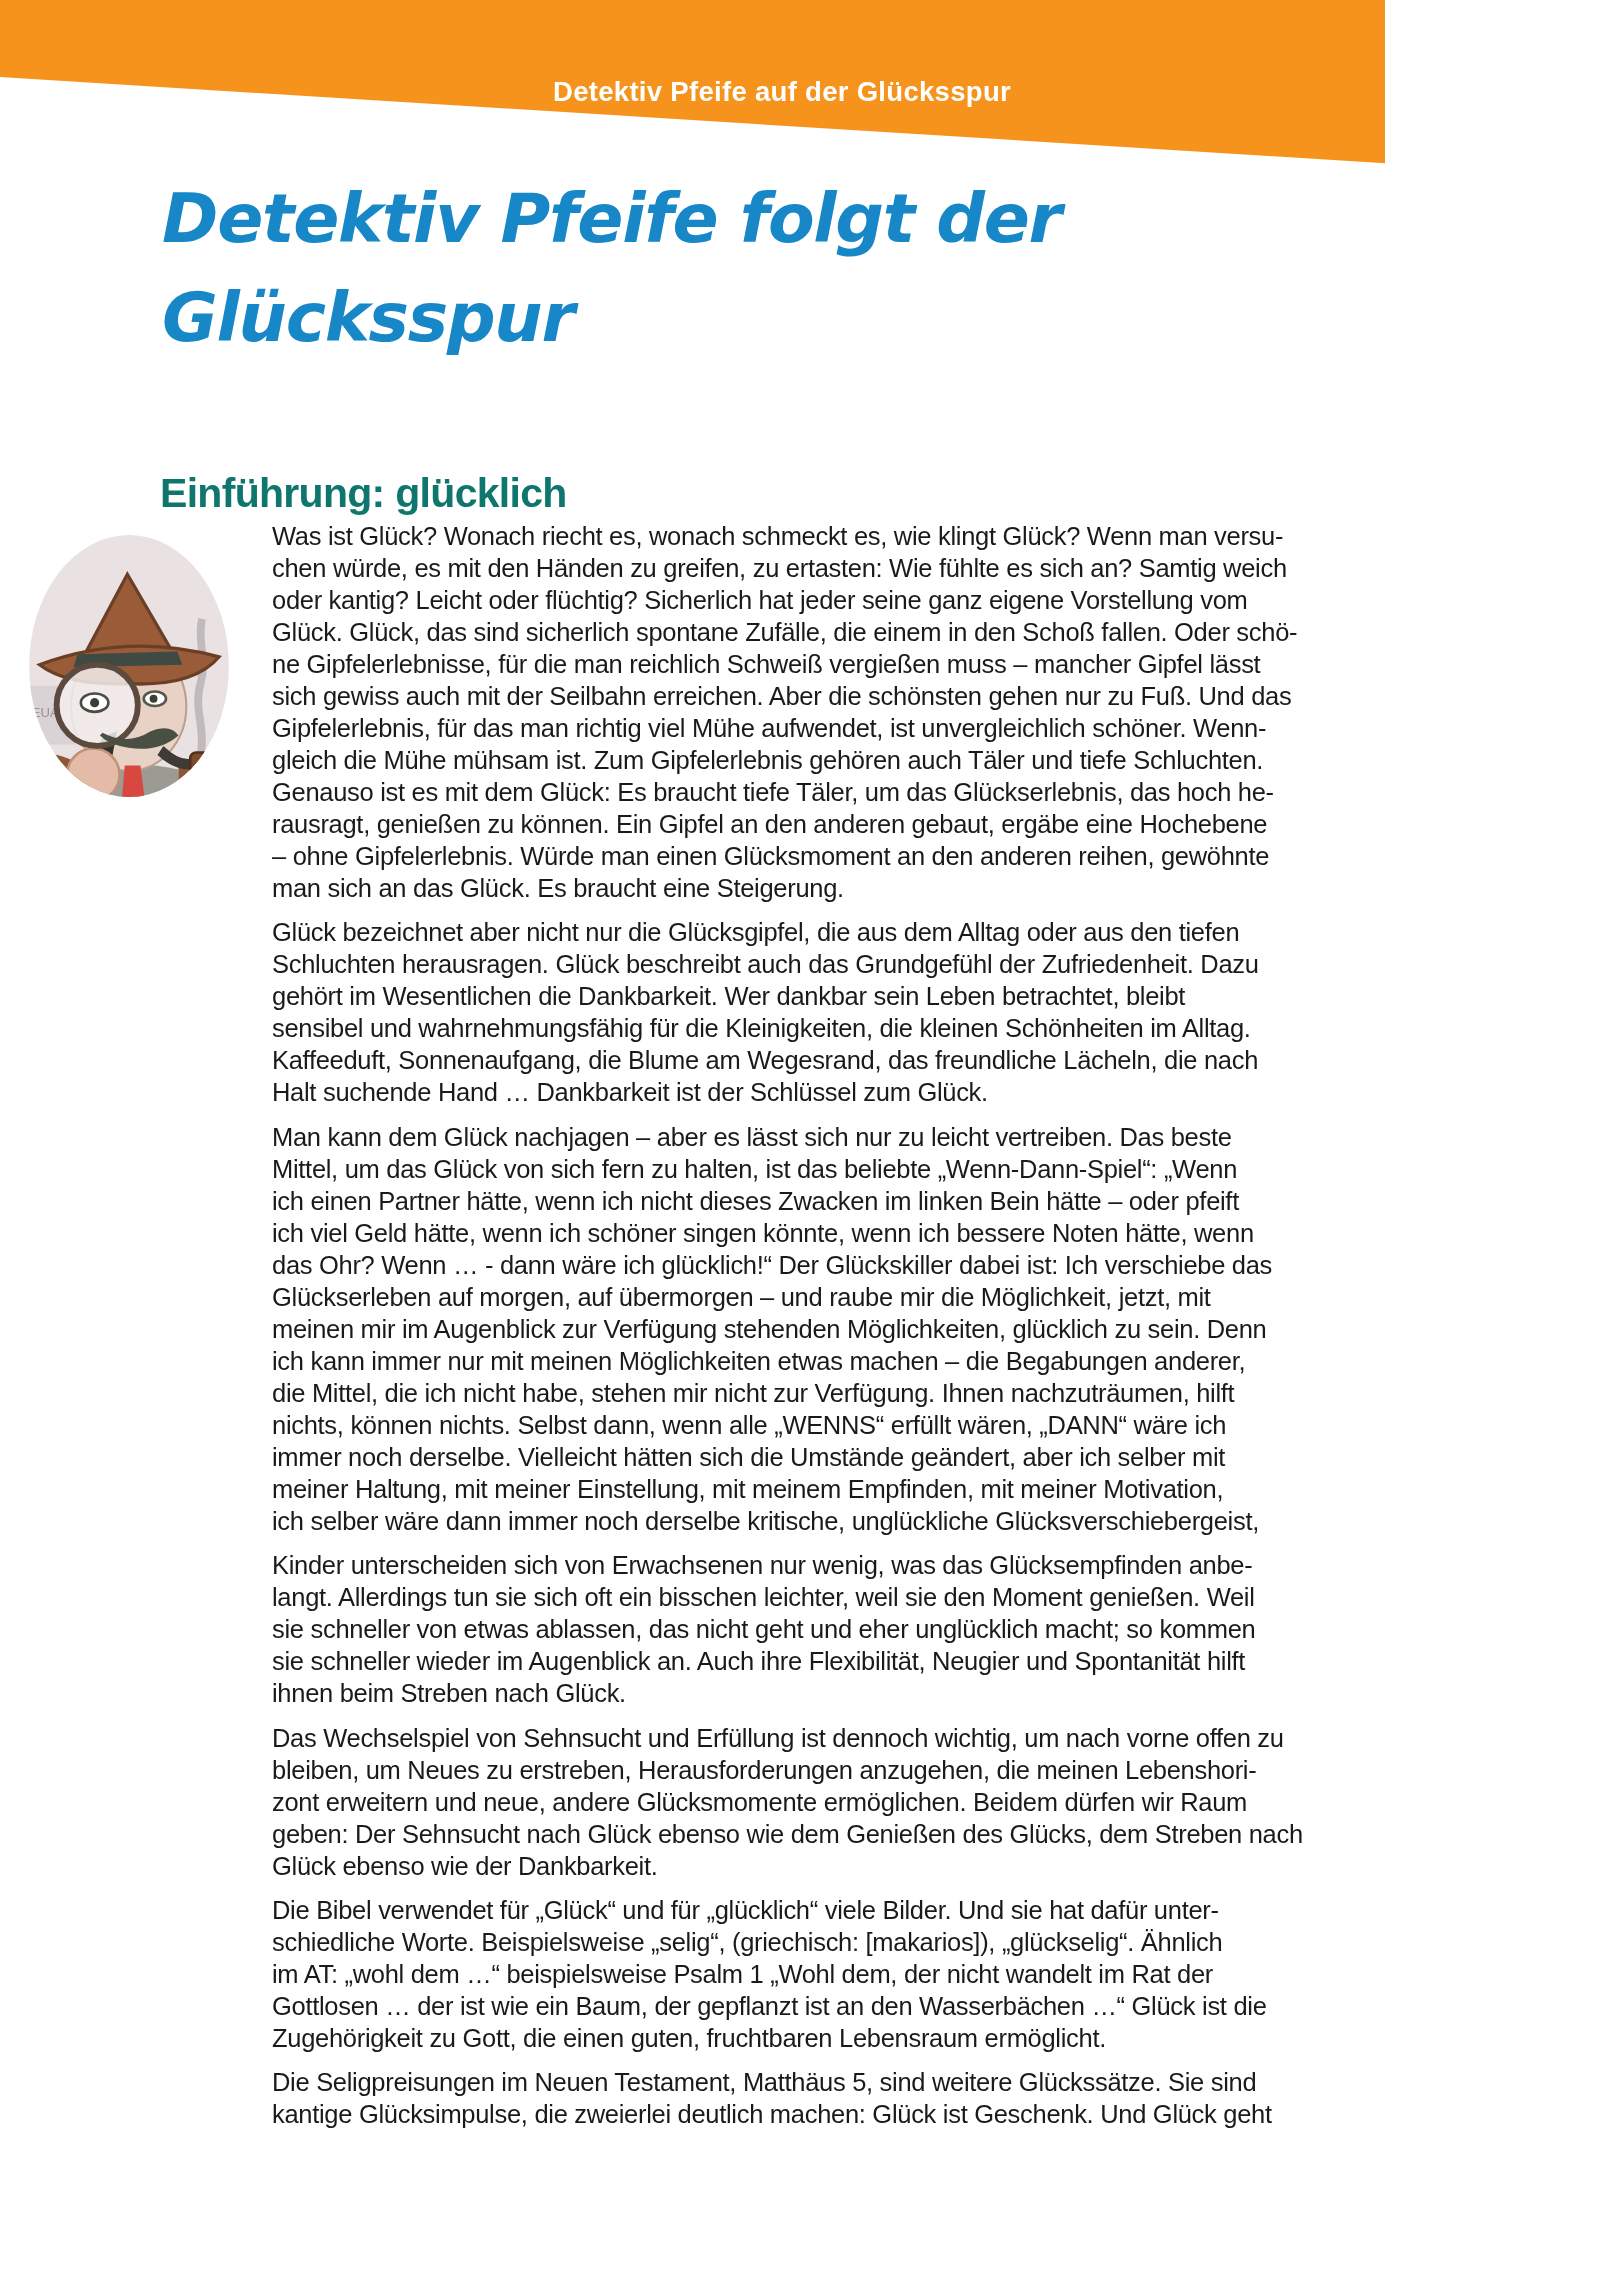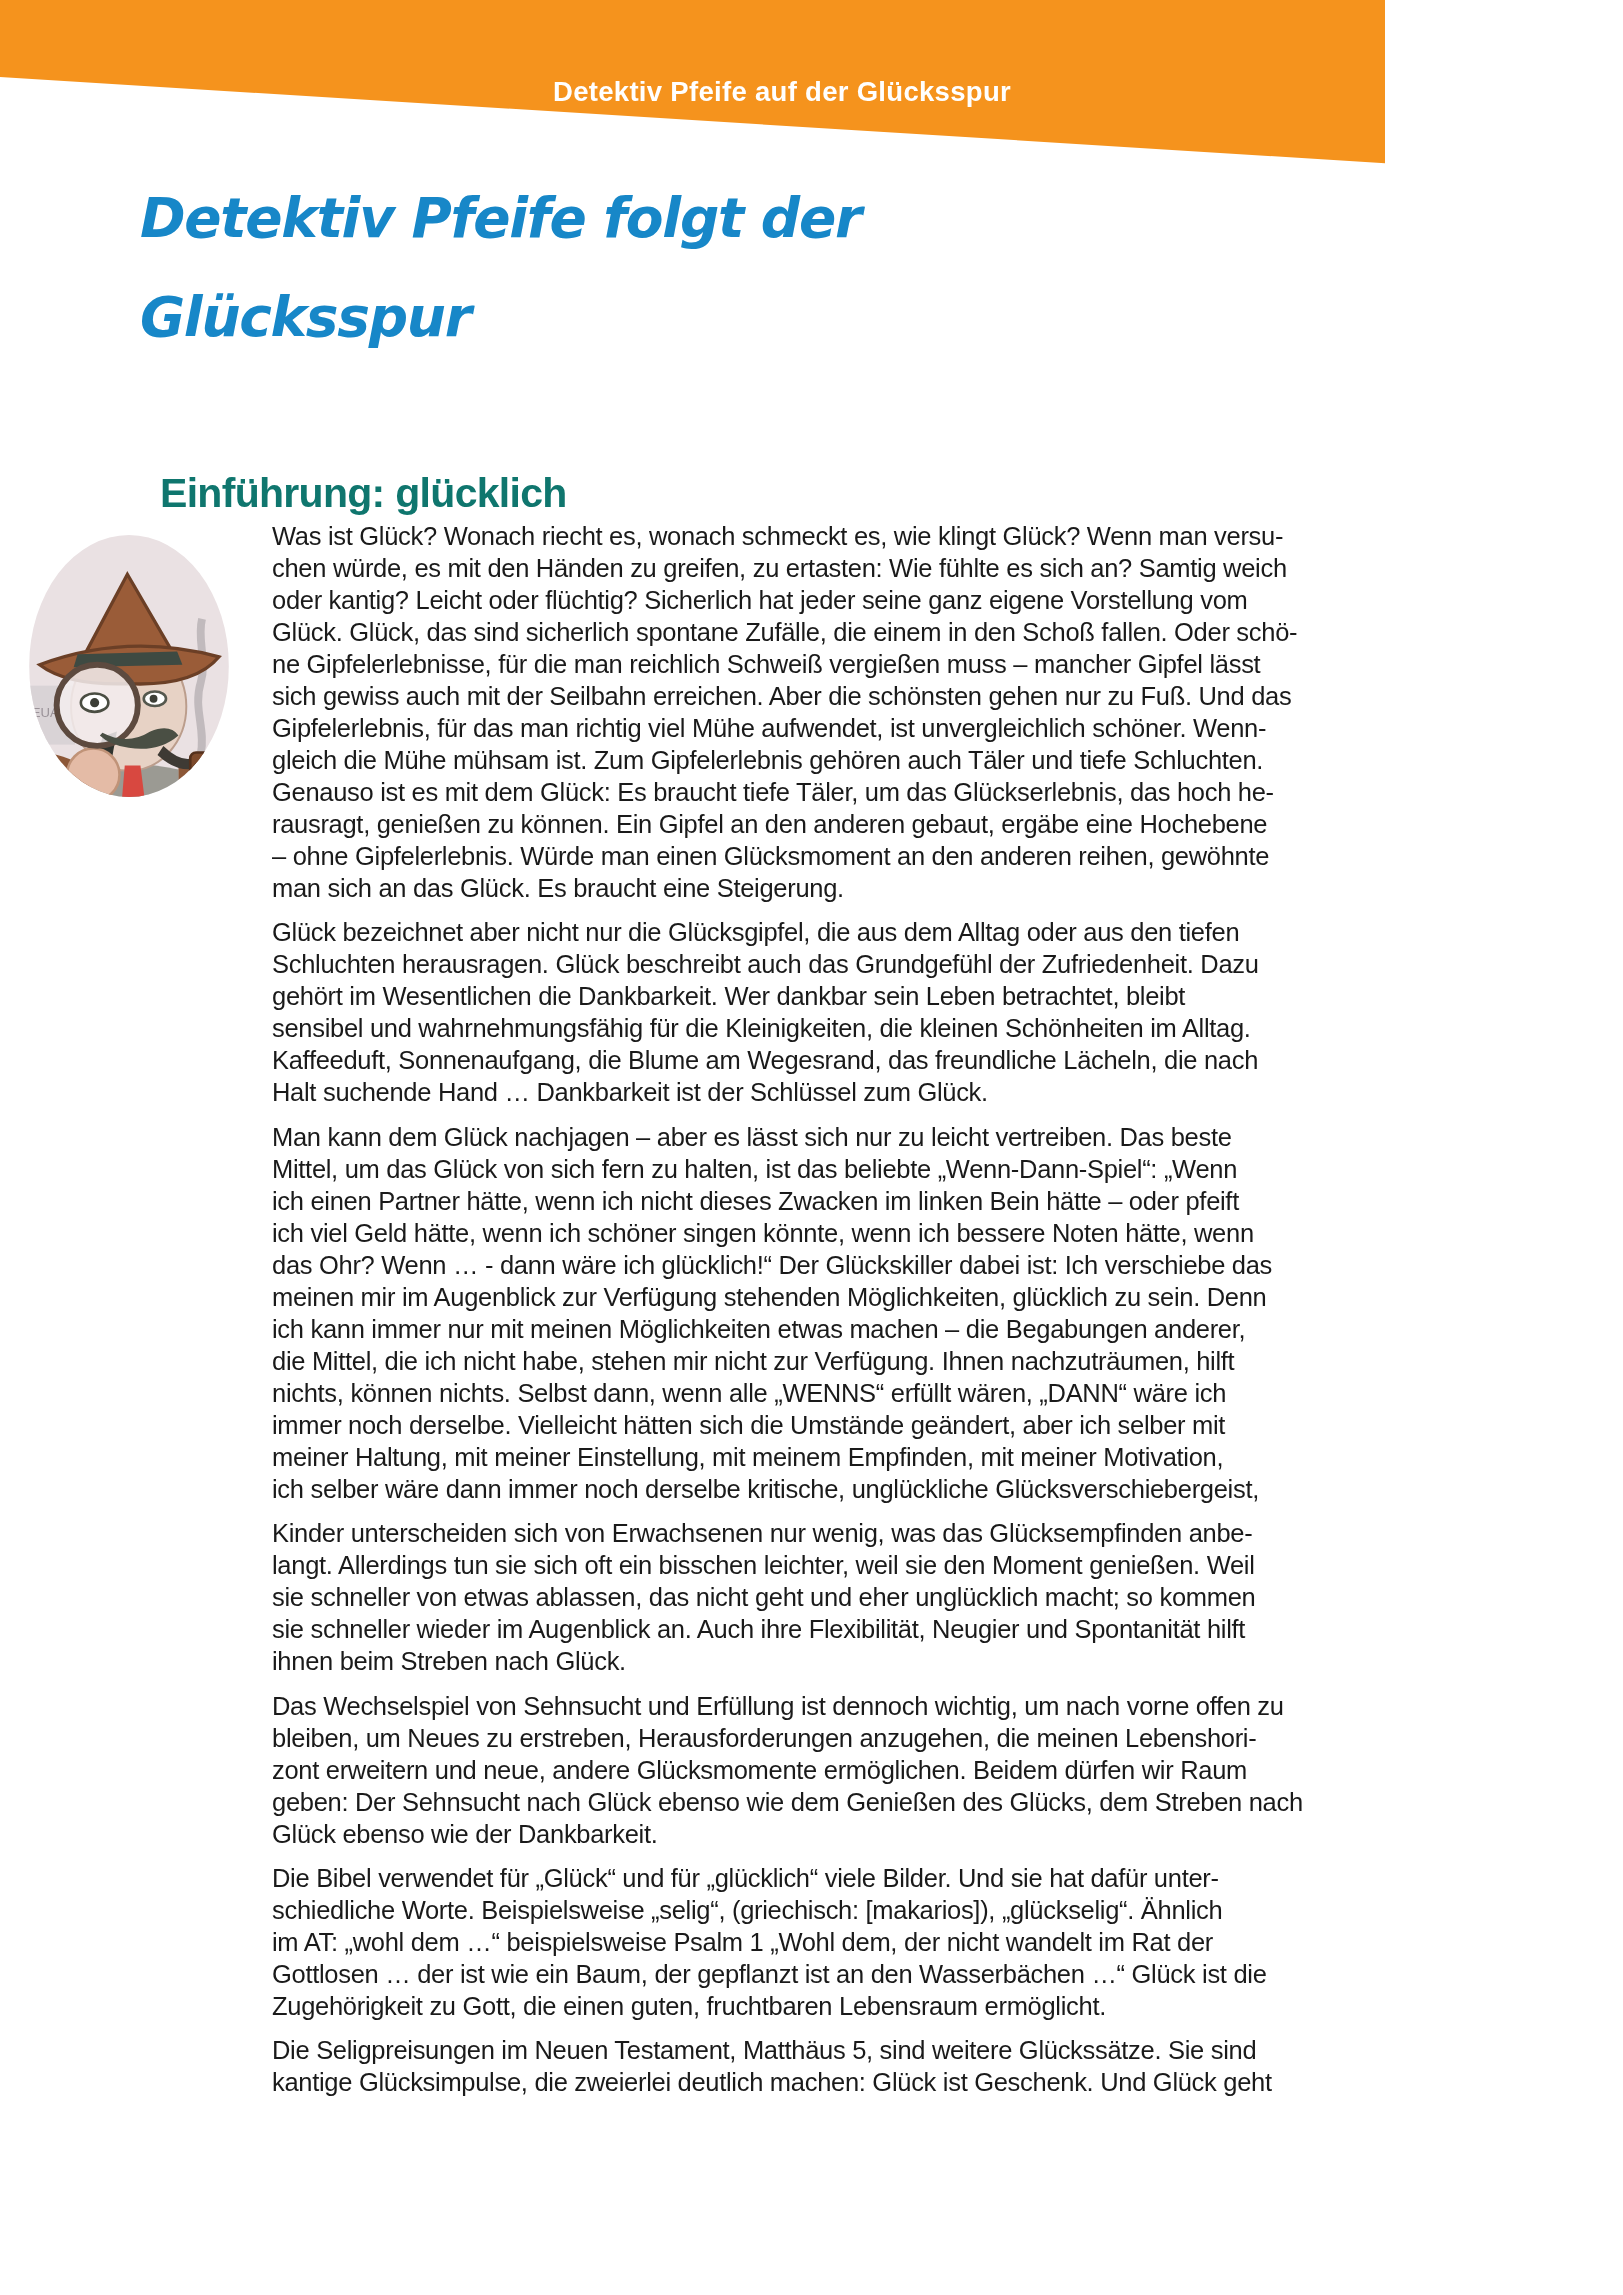--- a/index.html
+++ b/index.html
@@ -23,24 +23,24 @@
     letter-spacing:0.3px;white-space:nowrap;
   }
   .page-number{
     position:absolute;top:6.5px;left:1502px;
     color:#000;font-size:128px;line-height:1;
     font-family:"DejaVu Serif",serif;
     transform:rotate(3deg);
   }
   
   .main-title{
-    position:absolute;left:140px;top:169px;
+    position:absolute;left:162px;top:169px;
     color:var(--title_blue,#1787C8);
     font-family:"DejaVu Sans",sans-serif;
-    font-size:55px;line-height:99px;font-weight:700;font-style:italic;
+    font-size:68px;line-height:99px;font-weight:700;font-style:italic;
     letter-spacing:-1.3px;white-space:nowrap;
   }
   
   .side-tab{
     position:absolute;left:1529px;top:253px;
     width:94px;height:287px;
     background:var(--tab_red,#D6212B);
     display:flex;align-items:center;justify-content:center;
   }
   .side-tab .tab-label{
@@ -156,20 +156,21 @@
         <div class="line">sensibel und wahrnehmungsfähig für die Kleinigkeiten, die kleinen Schönheiten im Alltag.</div>
         <div class="line">Kaffeeduft, Sonnenaufgang, die Blume am Wegesrand, das freundliche Lächeln, die nach</div>
         <div class="line">Halt suchende Hand … Dankbarkeit ist der Schlüssel zum Glück.</div>
       </div>
       <div class="para">
         <div class="line">Man kann dem Glück nachjagen – aber es lässt sich nur zu leicht vertreiben. Das beste</div>
         <div class="line">Mittel, um das Glück von sich fern zu halten, ist das beliebte „Wenn-Dann-Spiel“: „Wenn</div>
         <div class="line">ich einen Partner hätte, wenn ich nicht dieses Zwacken im linken Bein hätte – oder pfeift</div>
         <div class="line">ich viel Geld hätte, wenn ich schöner singen könnte, wenn ich bessere Noten hätte, wenn</div>
         <div class="line">das Ohr? Wenn … - dann wäre ich glücklich!“ Der Glückskiller dabei ist: Ich verschiebe das</div>
+        <div class="line">Glückserleben auf morgen, auf übermorgen – und raube mir die Möglichkeit, jetzt, mit</div>
         <div class="line">meinen mir im Augenblick zur Verfügung stehenden Möglichkeiten, glücklich zu sein. Denn</div>
         <div class="line">ich kann immer nur mit meinen Möglichkeiten etwas machen – die Begabungen anderer,</div>
         <div class="line">die Mittel, die ich nicht habe, stehen mir nicht zur Verfügung. Ihnen nachzuträumen, hilft</div>
         <div class="line">nichts, können nichts. Selbst dann, wenn alle „WENNS“ erfüllt wären, „DANN“ wäre ich</div>
         <div class="line">immer noch derselbe. Vielleicht hätten sich die Umstände geändert, aber ich selber mit</div>
         <div class="line">meiner Haltung, mit meiner Einstellung, mit meinem Empfinden, mit meiner Motivation,</div>
         <div class="line">ich selber wäre dann immer noch derselbe kritische, unglückliche Glücksverschiebergeist,</div>
       </div>
       <div class="para">
         <div class="line">Kinder unterscheiden sich von Erwachsenen nur wenig, was das Glücksempfinden anbe-</div>

